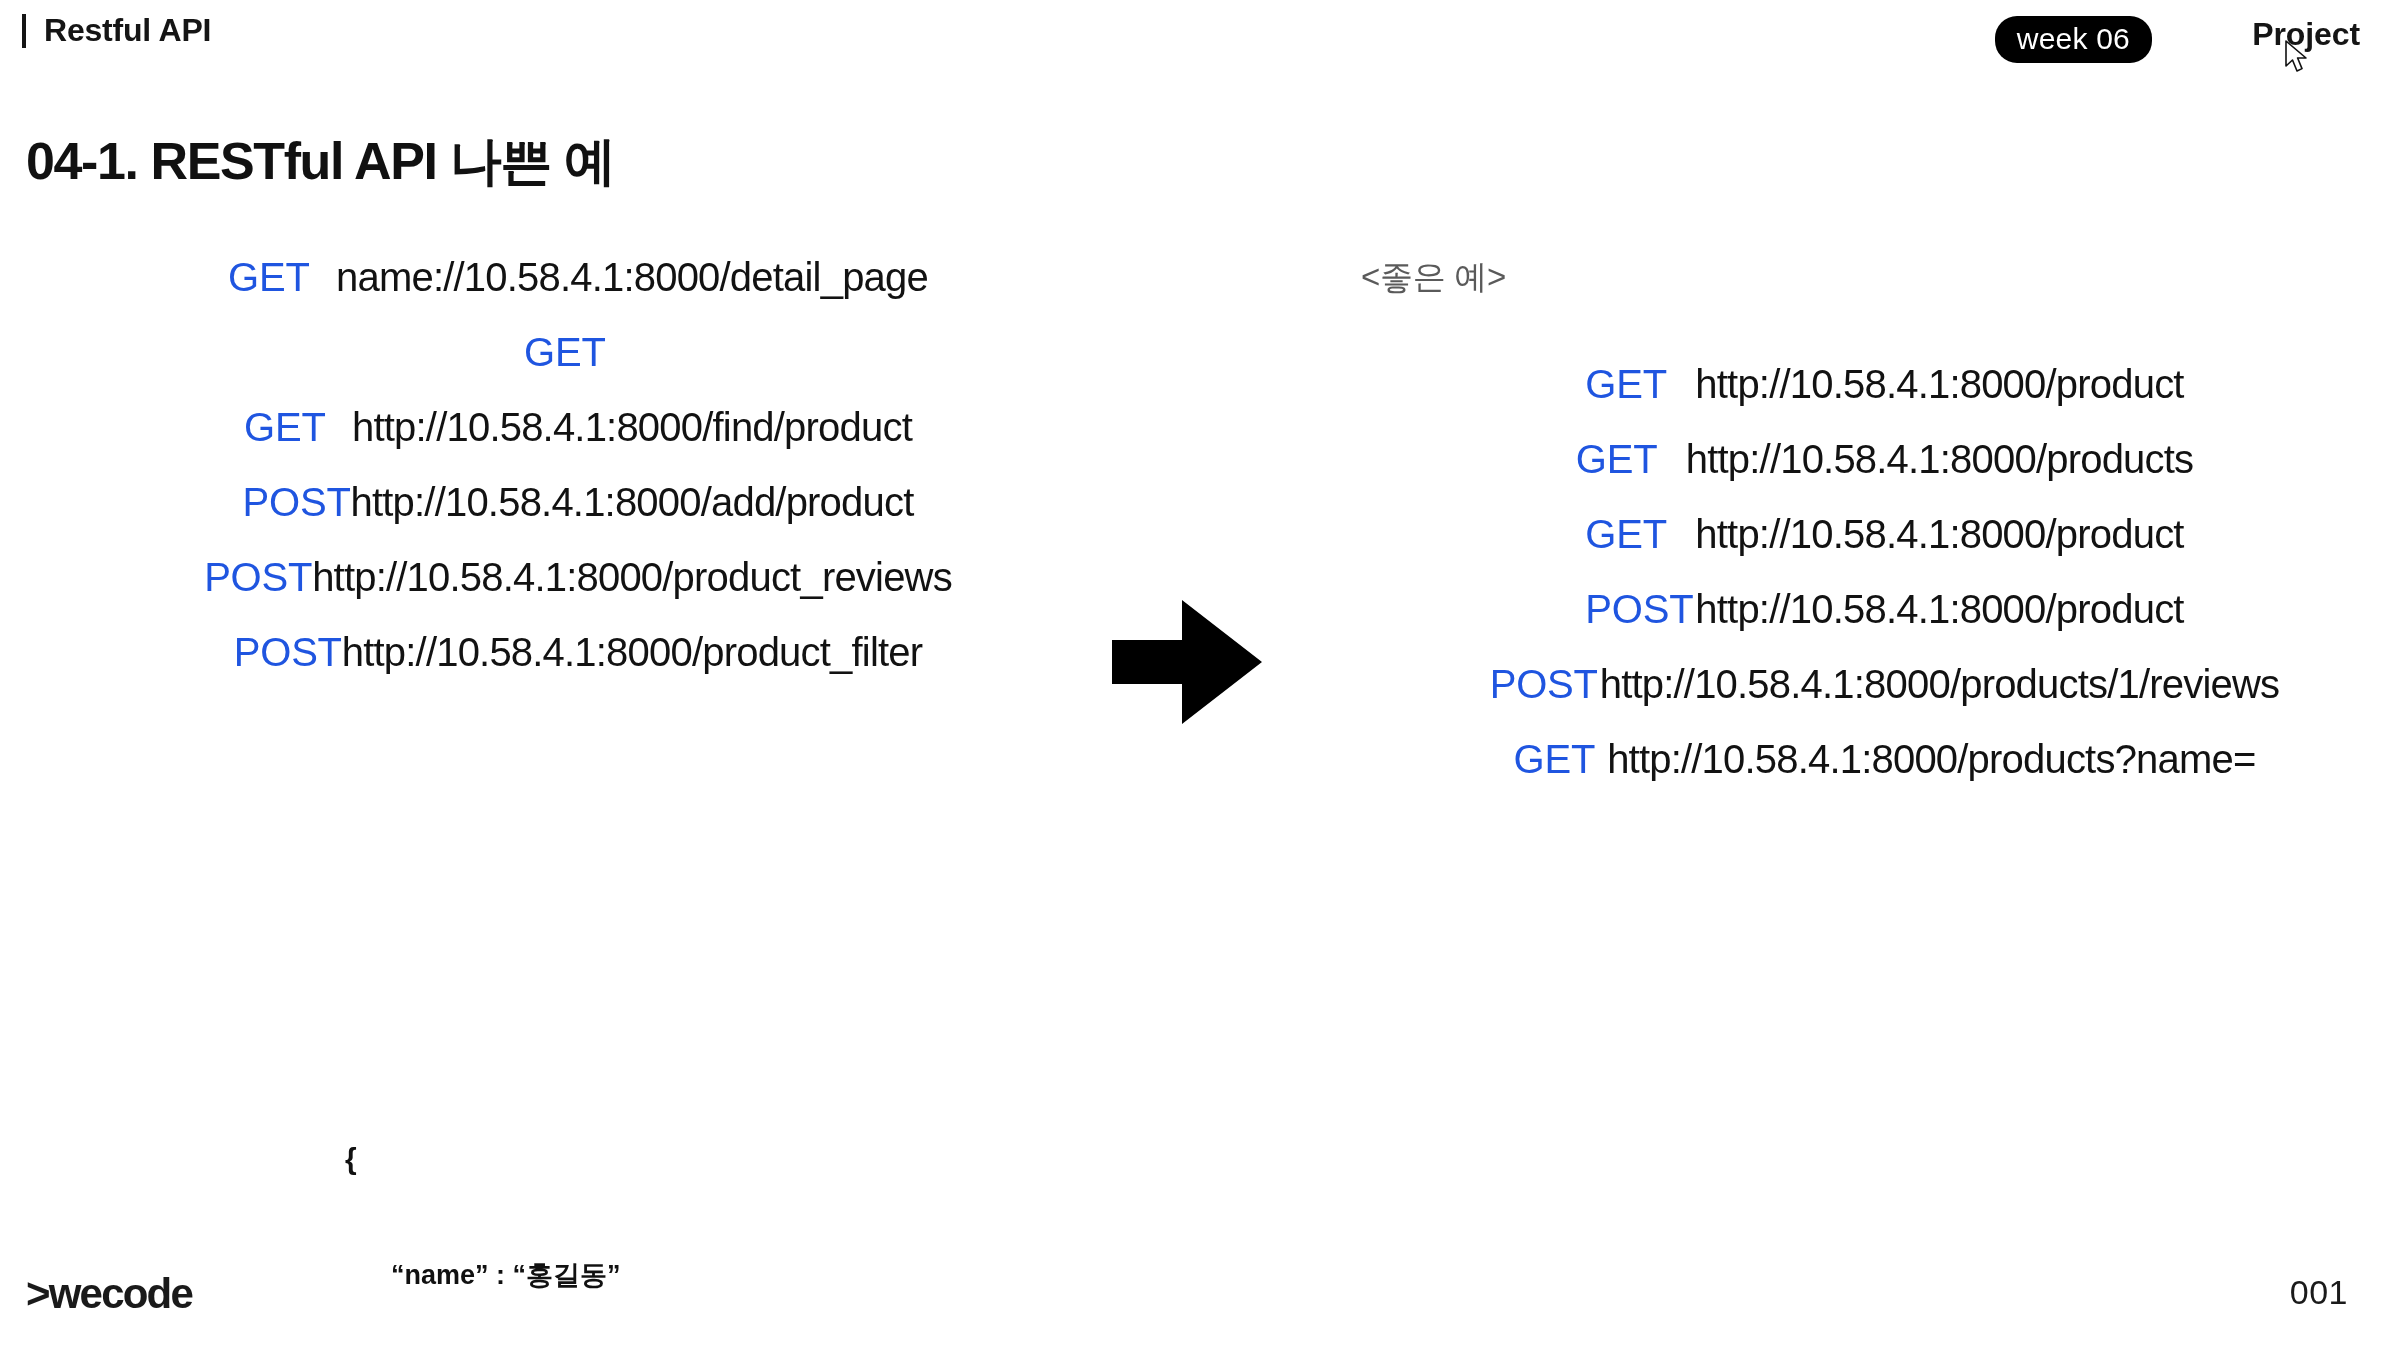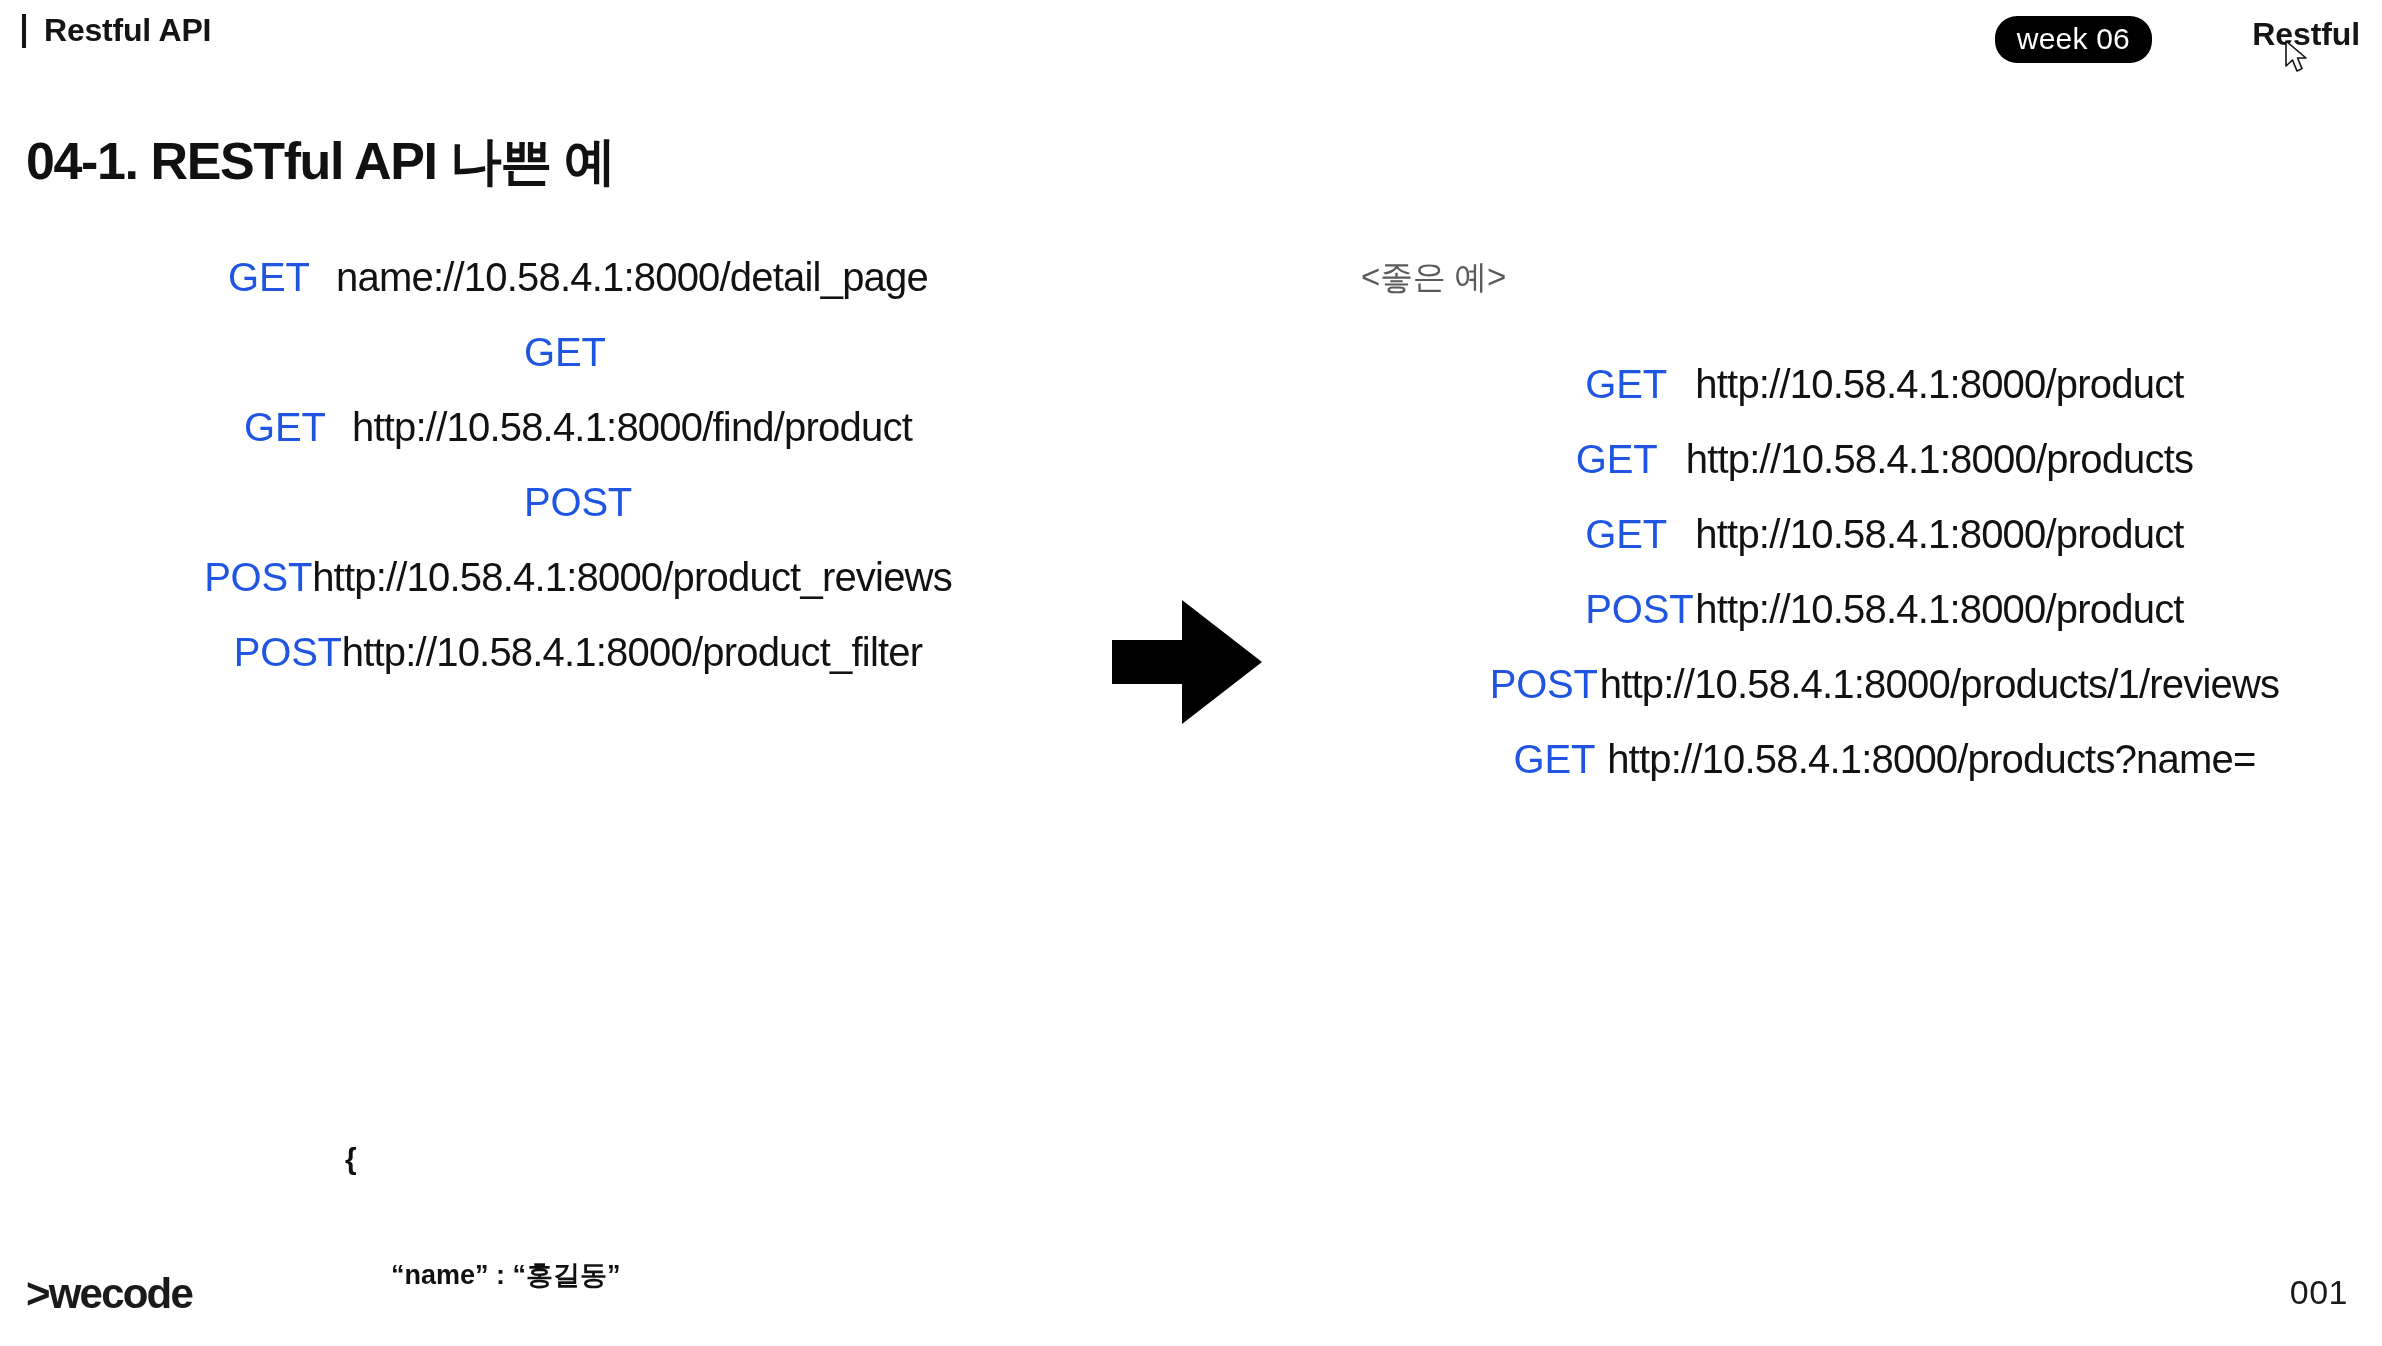--- a/index.html
+++ b/index.html
@@ -180,21 +180,21 @@
 <body>
 
 <div class="topbar">
   <div class="kicker">
     <span class="kicker-rule"></span>
     <span>Restful API</span>
   </div>
 
   <div class="week-badge">week 06</div>
 
-  <div class="project-label">Restful</div>
+  <div class="project-label">Project</div>
 </div>
 
 <svg class="cursor" viewBox="0 0 26 34">
   <polygon points="1,1 1,26 7.5,20 12,31 17,28.6 12.6,18 21,18" fill="#ffffff" stroke="#111111" stroke-width="1.6" stroke-linejoin="round"></polygon>
 </svg>
 
 <h1 class="slide-title">04-1. RESTful API 나쁜 예</h1>
 
 <div class="col col-bad">
 
@@ -204,20 +204,21 @@
   </div>
   <div class="api-row">
     <span class="api-method">GET</span>
   </div>
   <div class="api-row">
     <span class="api-method">GET</span>
     <span class="api-url">http://10.58.4.1:8000/find/product</span>
   </div>
   <div class="api-row">
     <span class="api-method">POST</span>
+    <span class="api-url">http://10.58.4.1:8000/add/product</span>
   </div>
   <div class="api-row">
     <span class="api-method">POST</span>
     <span class="api-url">http://10.58.4.1:8000/product_reviews</span>
   </div>
   <div class="api-row">
     <span class="api-method">POST</span>
     <span class="api-url">http://10.58.4.1:8000/product_filter</span>
   </div>
 </div>

